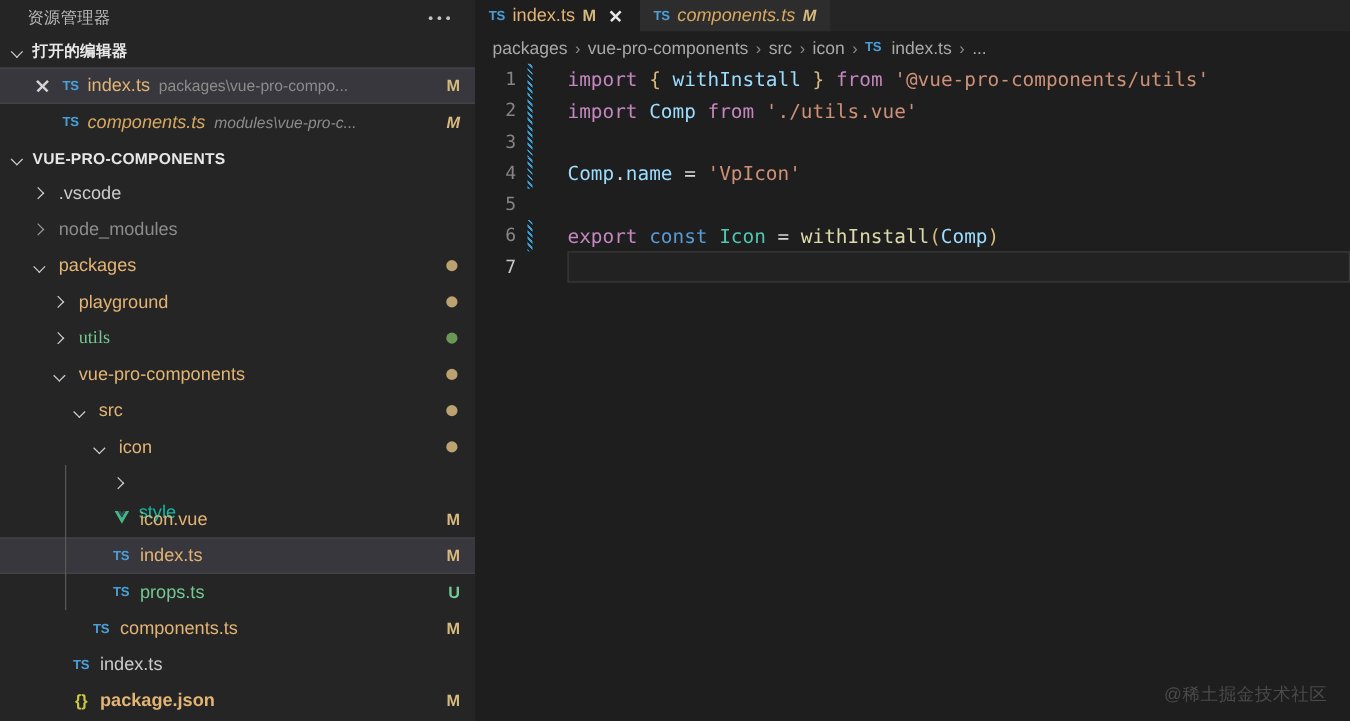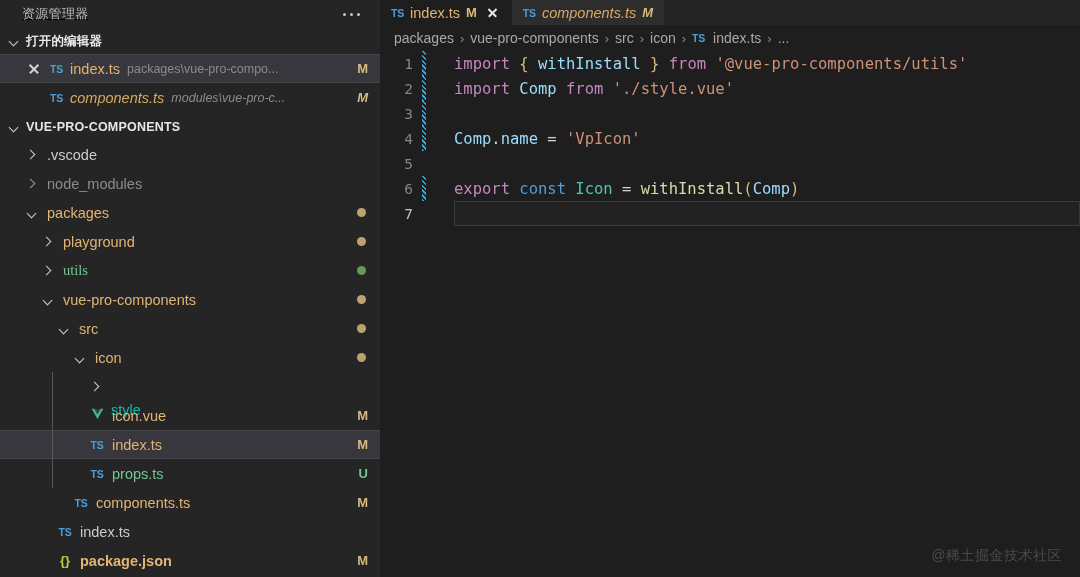--- a/index.html
+++ b/index.html
@@ -11,21 +11,21 @@
   }
   .app { position:relative; width:1080px; height:577px; display:flex; }
 
   
   .sidebar {
     width:380px; height:577px; background:#252526;
     flex:0 0 380px; position:relative; overflow:hidden;
   }
   .sb-header {
     height:28px; display:flex; align-items:center;
-    padding:0 14px 0 22px; justify-content:space-between;text-decoration:underline;
+    padding:0 14px 0 22px; justify-content:space-between;
   }
   .sb-title {
     font-size:13px; color:#bbbbbb; letter-spacing:.3px;
     white-space:nowrap;
   }
   .sb-dots { display:flex; gap:4px; align-items:center; padding-right:6px; }
   .sb-dots i { width:3px; height:3px; border-radius:50%; background:#c5c5c5; display:block; }
 
   
   .section-head {
@@ -327,21 +327,21 @@
 
     <div class="code-area" id="code-area">
         <div class="cline">
           <span class="lnum">1</span>
           <span class="gitmark"></span>
           <span class="ctext" style="position: relative;"><span class="t-kw">import</span><span class="t-pl"> </span><span class="t-br">{</span><span class="t-pl"> </span><span class="t-var">withInstall</span><span class="t-pl"> </span><span class="t-br">}</span><span class="t-pl"> </span><span class="t-kw">from</span><span class="t-pl"> </span><span class="t-str">'@vue-pro-components/utils'</span></span>
         </div>
         <div class="cline">
           <span class="lnum">2</span>
           <span class="gitmark"></span>
-          <span class="ctext" style="position: relative;"><span class="t-kw">import</span><span class="t-pl"> </span><span class="t-var">Comp</span><span class="t-pl"> </span><span class="t-kw">from</span><span class="t-pl"> </span><span class="t-str">'./style.vue'</span></span>
+          <span class="ctext" style="position: relative;"><span class="t-kw">import</span><span class="t-pl"> </span><span class="t-var">Comp</span><span class="t-pl"> </span><span class="t-kw">from</span><span class="t-pl"> </span><span class="t-str">'./utils.vue'</span></span>
         </div>
         <div class="cline">
           <span class="lnum">3</span>
           <span class="gitmark"></span>
           <span class="ctext" style="position: relative;"></span>
         </div>
         <div class="cline">
           <span class="lnum">4</span>
           <span class="gitmark"></span>
           <span class="ctext" style="position: relative;"><span class="t-var">Comp</span><span class="t-pl">.</span><span class="t-prop">name</span><span class="t-pl"> = </span><span class="t-str">'VpIcon'</span></span>

